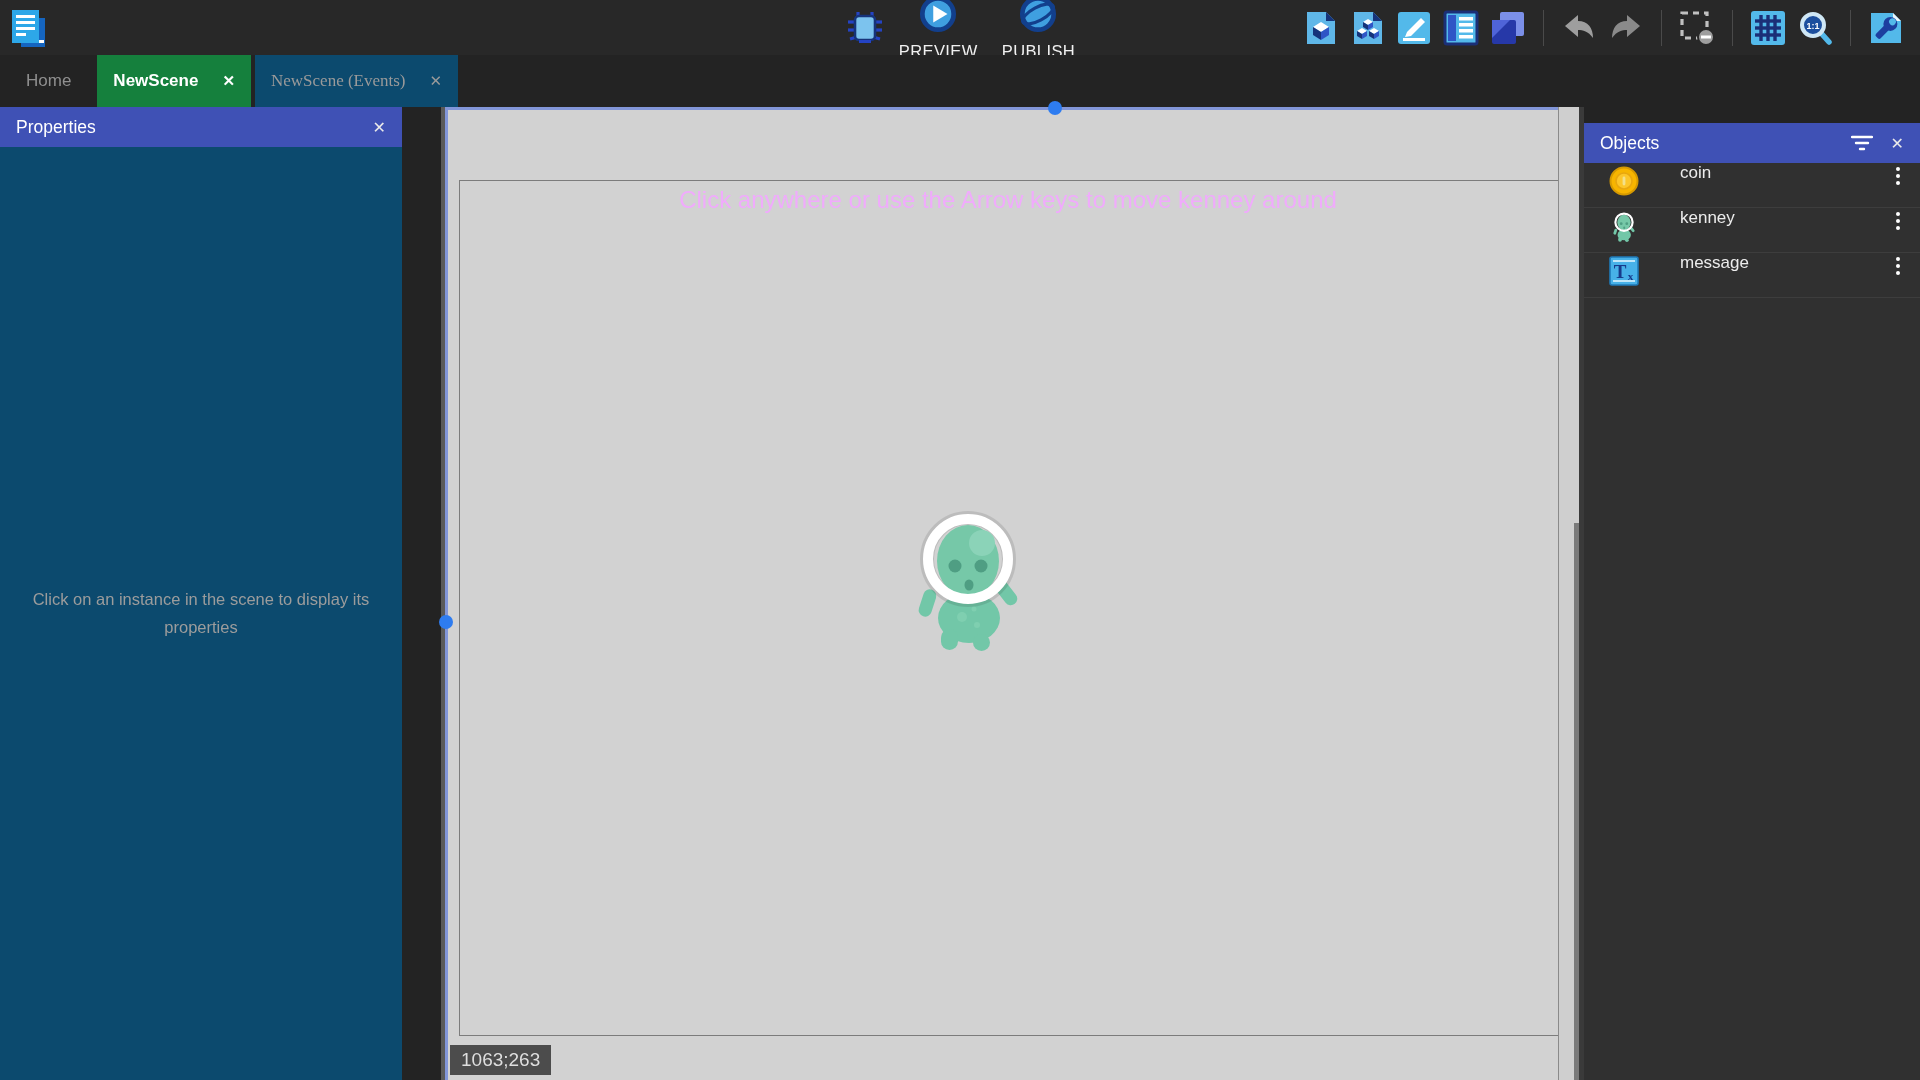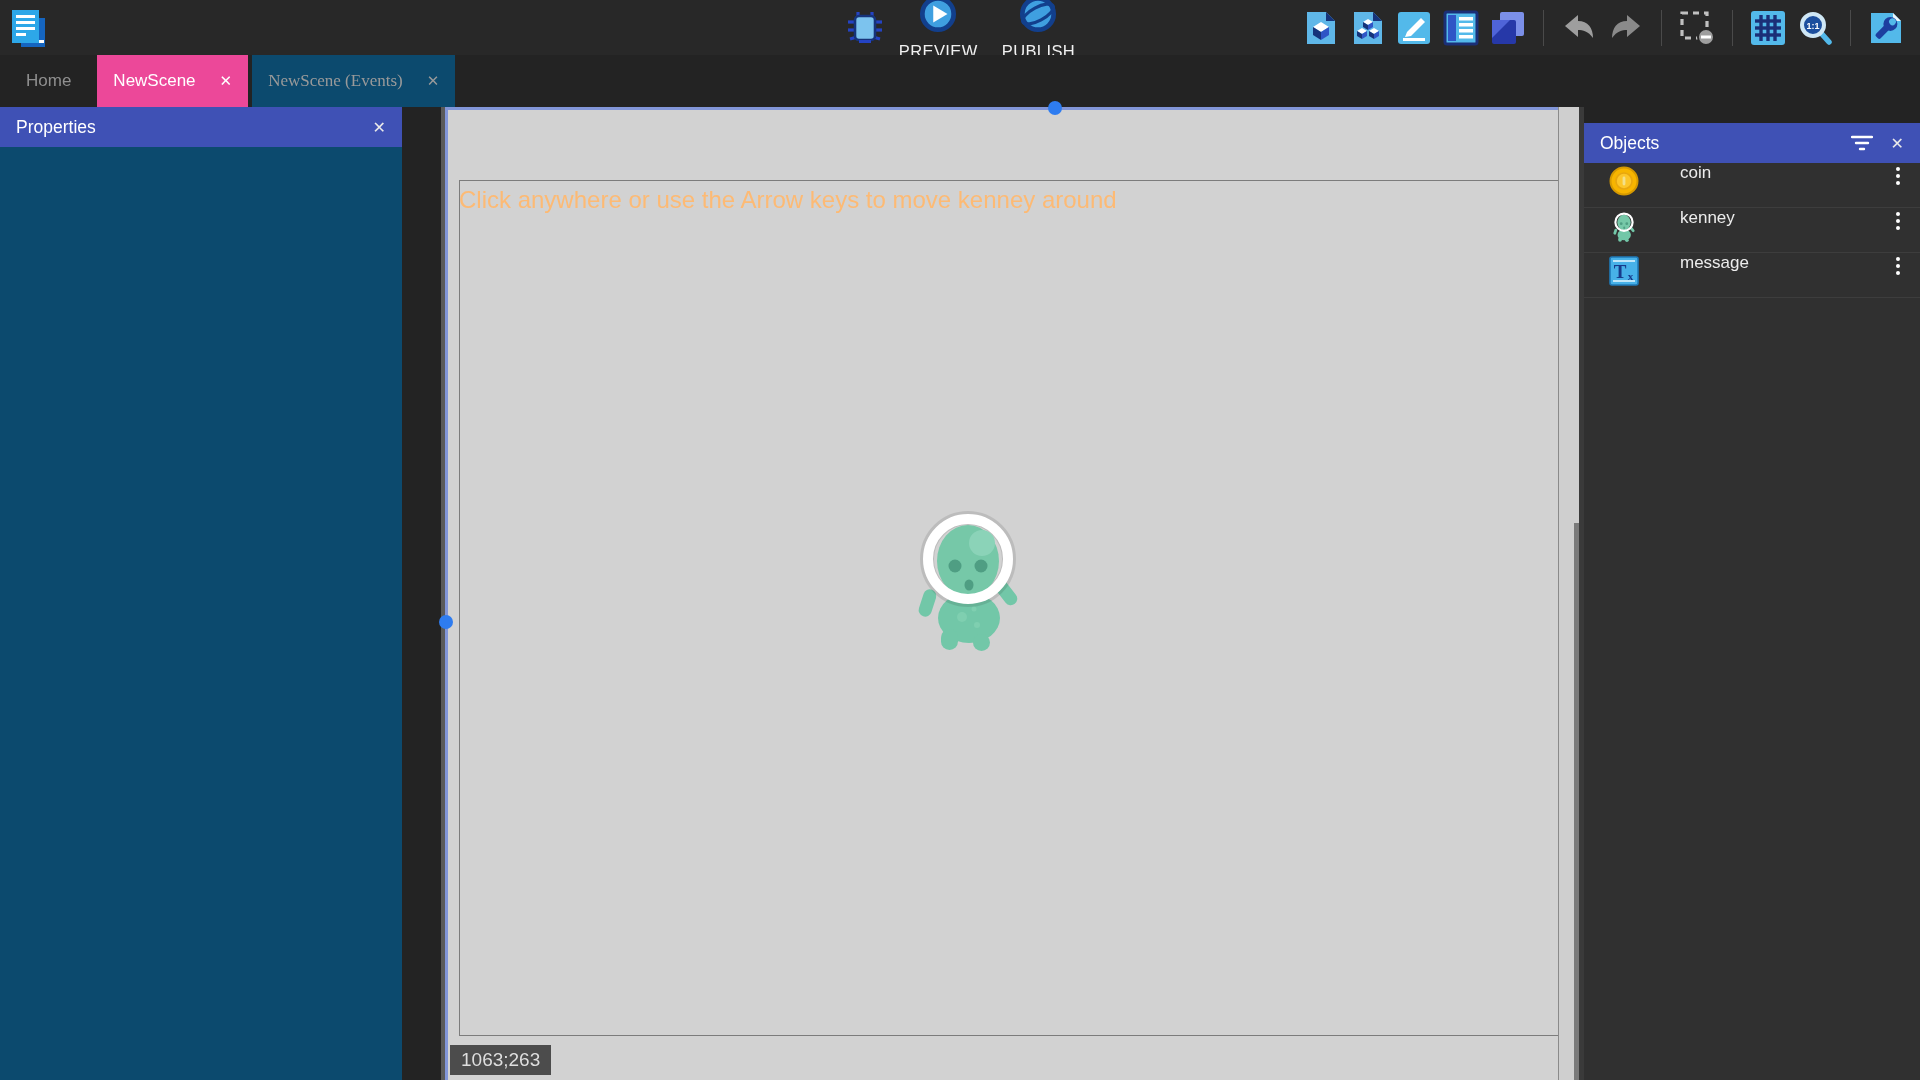--- a/index.html
+++ b/index.html
@@ -14,39 +14,39 @@
   .tb-label{color:#f1f1f1;font-size:16.5px;letter-spacing:.4px;}
   .tb-btn{display:flex;align-items:center;gap:9px;cursor:pointer;flex-direction:column;}
   .tb-right{position:absolute;right:16px;top:0;height:55px;display:flex;align-items:center;gap:11px;}
   .tb-icon{width:36px;height:36px;cursor:pointer;flex:0 0 auto;}
   .tb-divider{width:1px;height:36px;background:#4a4a4a;margin:0 6px;}
 
   
   .tabbar{position:absolute;left:0;top:55px;width:1920px;height:52px;background:#232323;display:flex;align-items:stretch;padding-left:14px;}
   .tab{display:flex;align-items:center;font-size:17px;padding:0 16px;cursor:pointer;}
   .tab-home{color:#8f8f8f;padding:0 12px;}
-  .tab-active{background:#ec4899;color:#ffffff;margin-left:14px;padding:0 16px;}
+  .tab-active{background:#15803d;color:#ffffff;margin-left:14px;padding:0 16px;font-weight:bold;}
   .tab-events{background:#0c4a6e;color:#9a9a9a;margin-left:4px;font-family:Liberation Serif, serif;}
   .tab-close{font-size:15px;margin-left:24px;cursor:pointer;}
 
   
   .props-panel{position:absolute;left:0;top:107px;width:402px;height:973px;background:#0c4a6e;}
   .panel-header{height:40px;background:#3f51b5;display:flex;align-items:center;padding:0 16px;color:#fff;font-size:17.5px;}
   .panel-header .spacer{flex:1;}
   .hdr-close{color:#eaeaea;font-size:16px;cursor:pointer;margin-left:18px;}
   .props-empty{position:absolute;left:28px;right:28px;top:478px;text-align:center;color:#9c9c9c;font-size:16.5px;line-height:1.7;}
 
   .panel-gap{position:absolute;left:441px;top:107px;width:4px;height:973px;background:#5a5a5a;}
 
   
   .canvas{position:absolute;left:445px;top:107px;width:1139px;height:973px;background:#d2d2d2;cursor:default;}
   .canvas-border-top{position:absolute;left:445px;top:107px;width:1139px;height:3px;background:#8296d8;}
   .canvas-border-left{position:absolute;left:445px;top:107px;width:3px;height:973px;background:#8296d8;}
   .scene-rect{position:absolute;left:459px;top:180px;width:1098px;height:854px;border:1px solid #7c7c7c;}
-  .scene-title{position:absolute;left:459px;top:186px;width:1098px;color:#fdba74;font-size:24px;}
+  .scene-title{position:absolute;left:459px;top:186px;width:1098px;text-align:center;color:#f0abfc;font-size:24px;}
   .coord-badge{position:absolute;left:450px;top:1045px;background:#4c4c4c;color:#dedede;font-size:19px;padding:4px 11px;}
   .handle-dot{position:absolute;width:14px;height:14px;border-radius:50%;background:#2e7cf0;cursor:pointer;}
   .dot-top{left:1048px;top:101px;}
   .dot-left{left:439px;top:615px;}
   .v-scroll-track{position:absolute;left:1558px;top:107px;width:22px;height:973px;background:#cfcfcf;border-left:1px solid #8a8a8a;box-sizing:border-box;}
   .v-scroll-thumb{position:absolute;left:1574px;top:523px;width:5px;height:557px;background:#7a7a7a;cursor:pointer;}
   .panel-sliver{position:absolute;left:1579px;top:107px;width:5px;height:973px;background:#3a3a3a;}
   .kenney-sprite{position:absolute;left:903px;top:505px;}
 
   
@@ -213,20 +213,21 @@
       <span class="tab-close">✕</span>
     </div>
   </div>
 
   <div class="props-panel">
     <div class="panel-header">
       <span>Properties</span>
       <span class="spacer"></span>
       <span class="hdr-close">✕</span>
     </div>
+    <div class="props-empty">Click on an instance in the scene to display its properties</div>
   </div>
 
   <div class="panel-gap"></div>
 
   <div class="canvas"></div>
   <div class="canvas-border-top"></div>
   <div class="canvas-border-left"></div>
   <div class="scene-rect"></div>
   <div class="scene-title">Click anywhere or use the Arrow keys to move kenney around</div>
 

